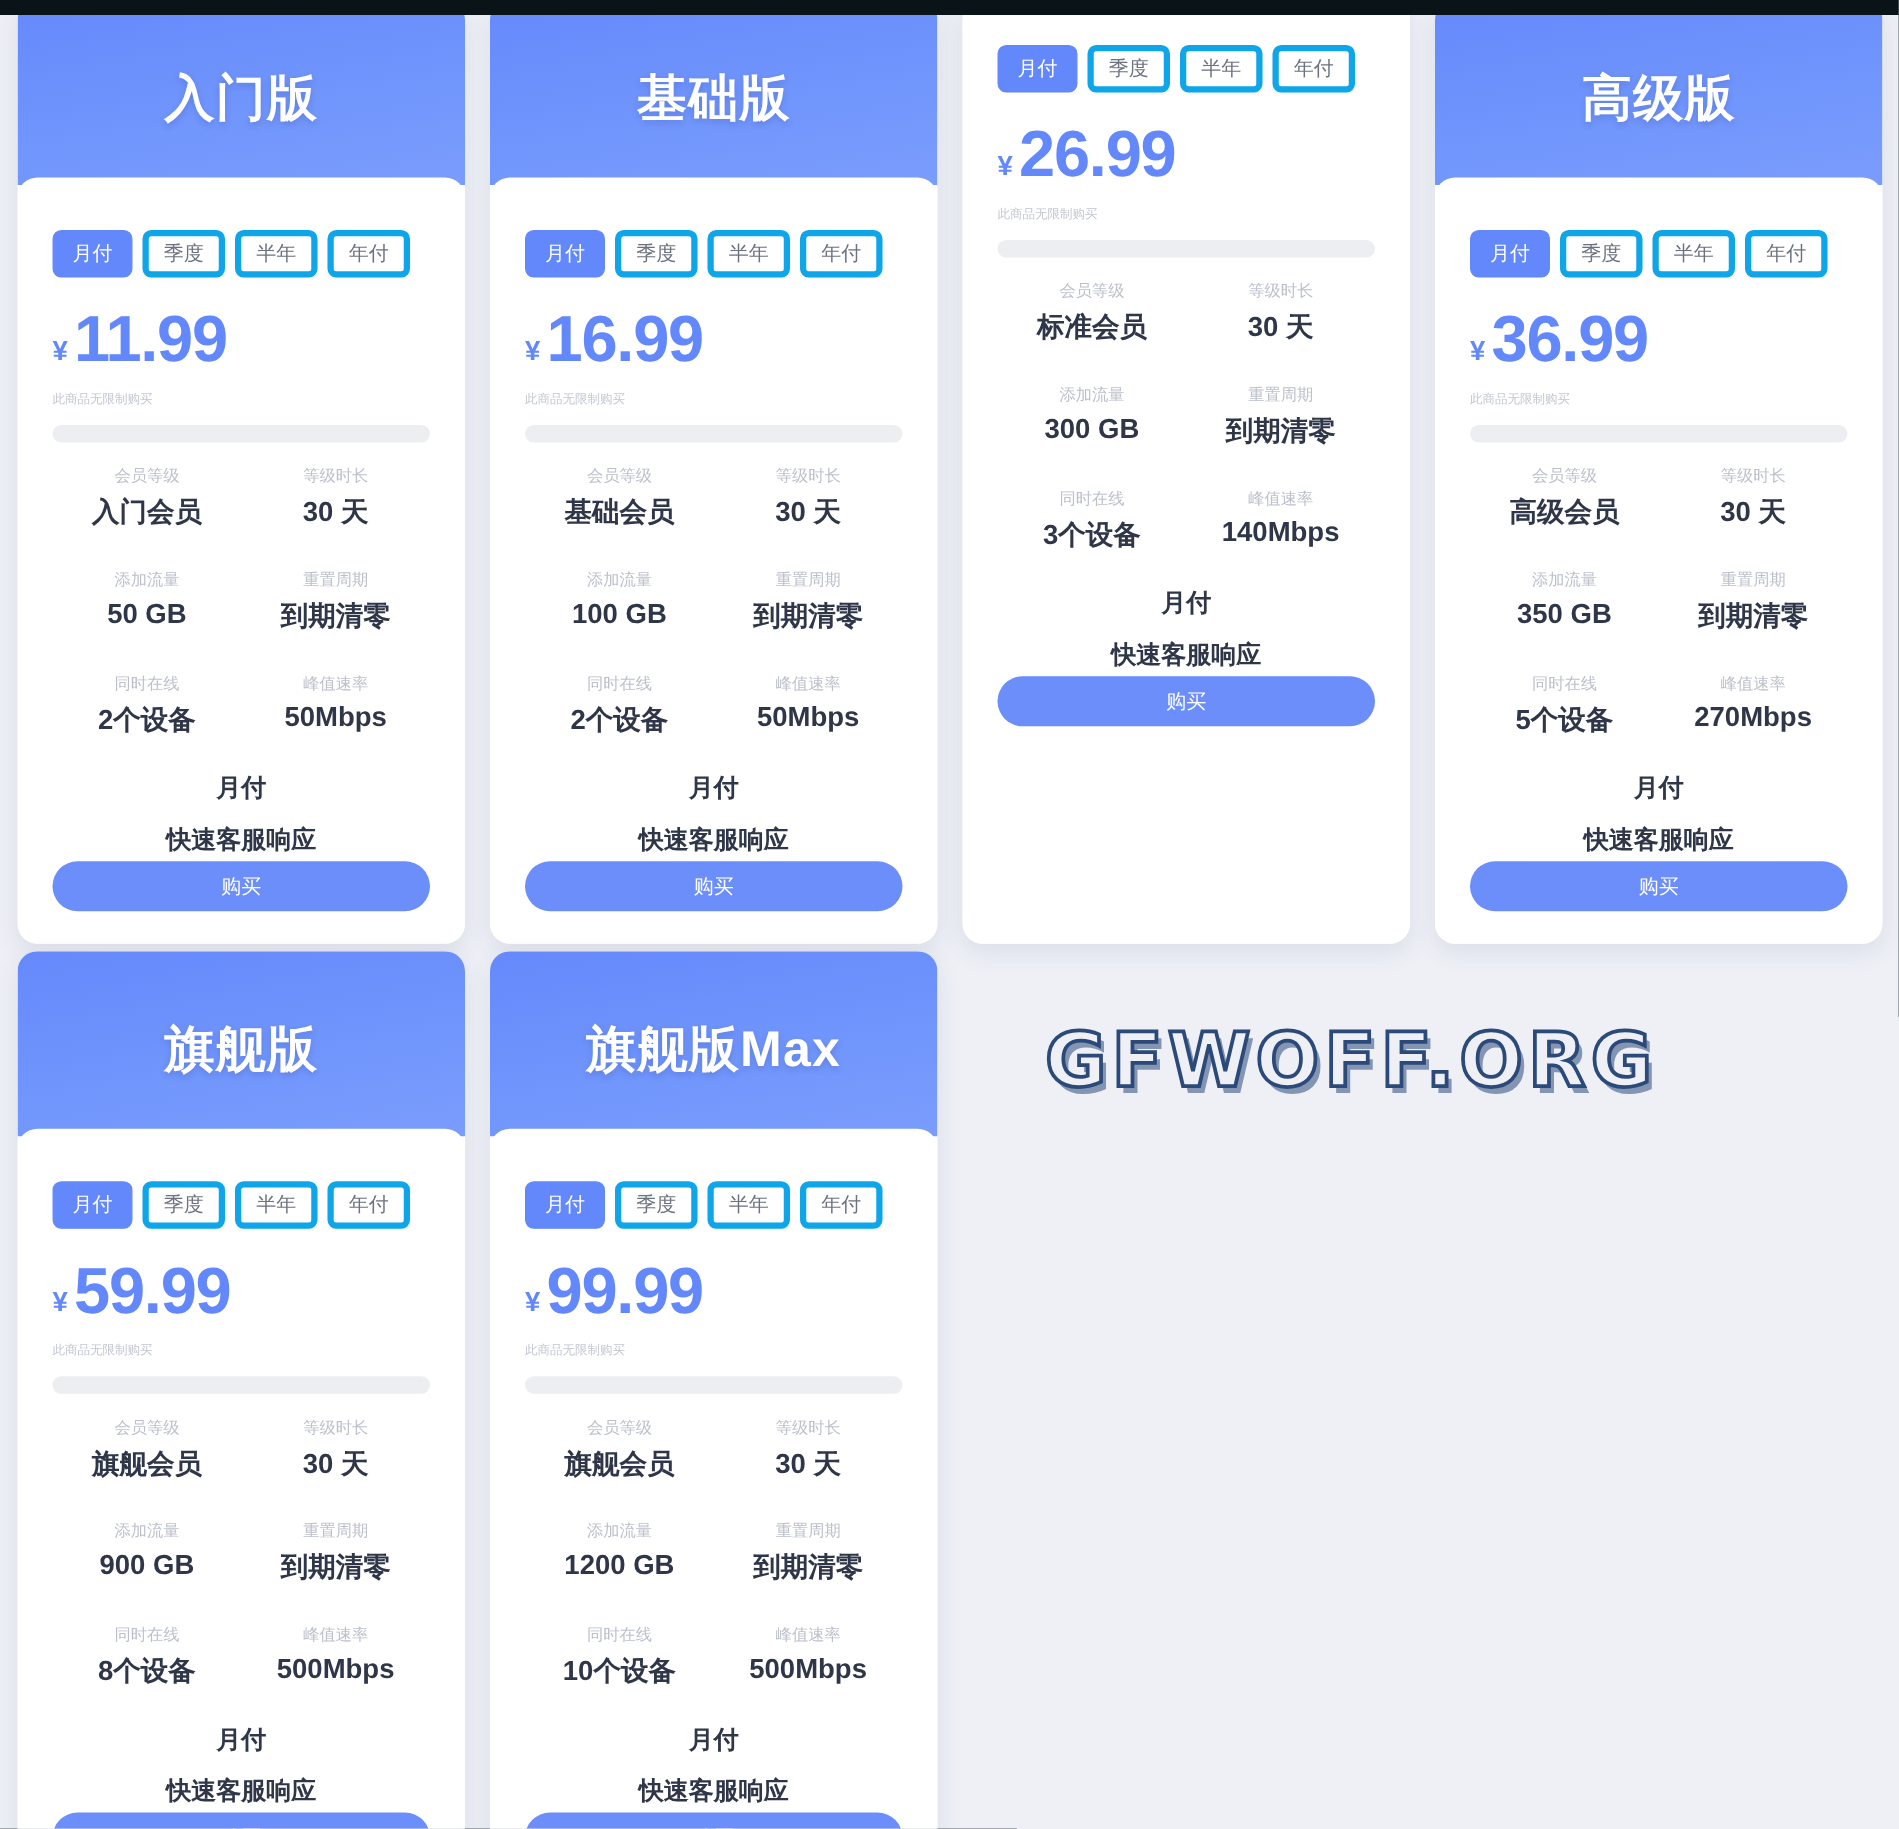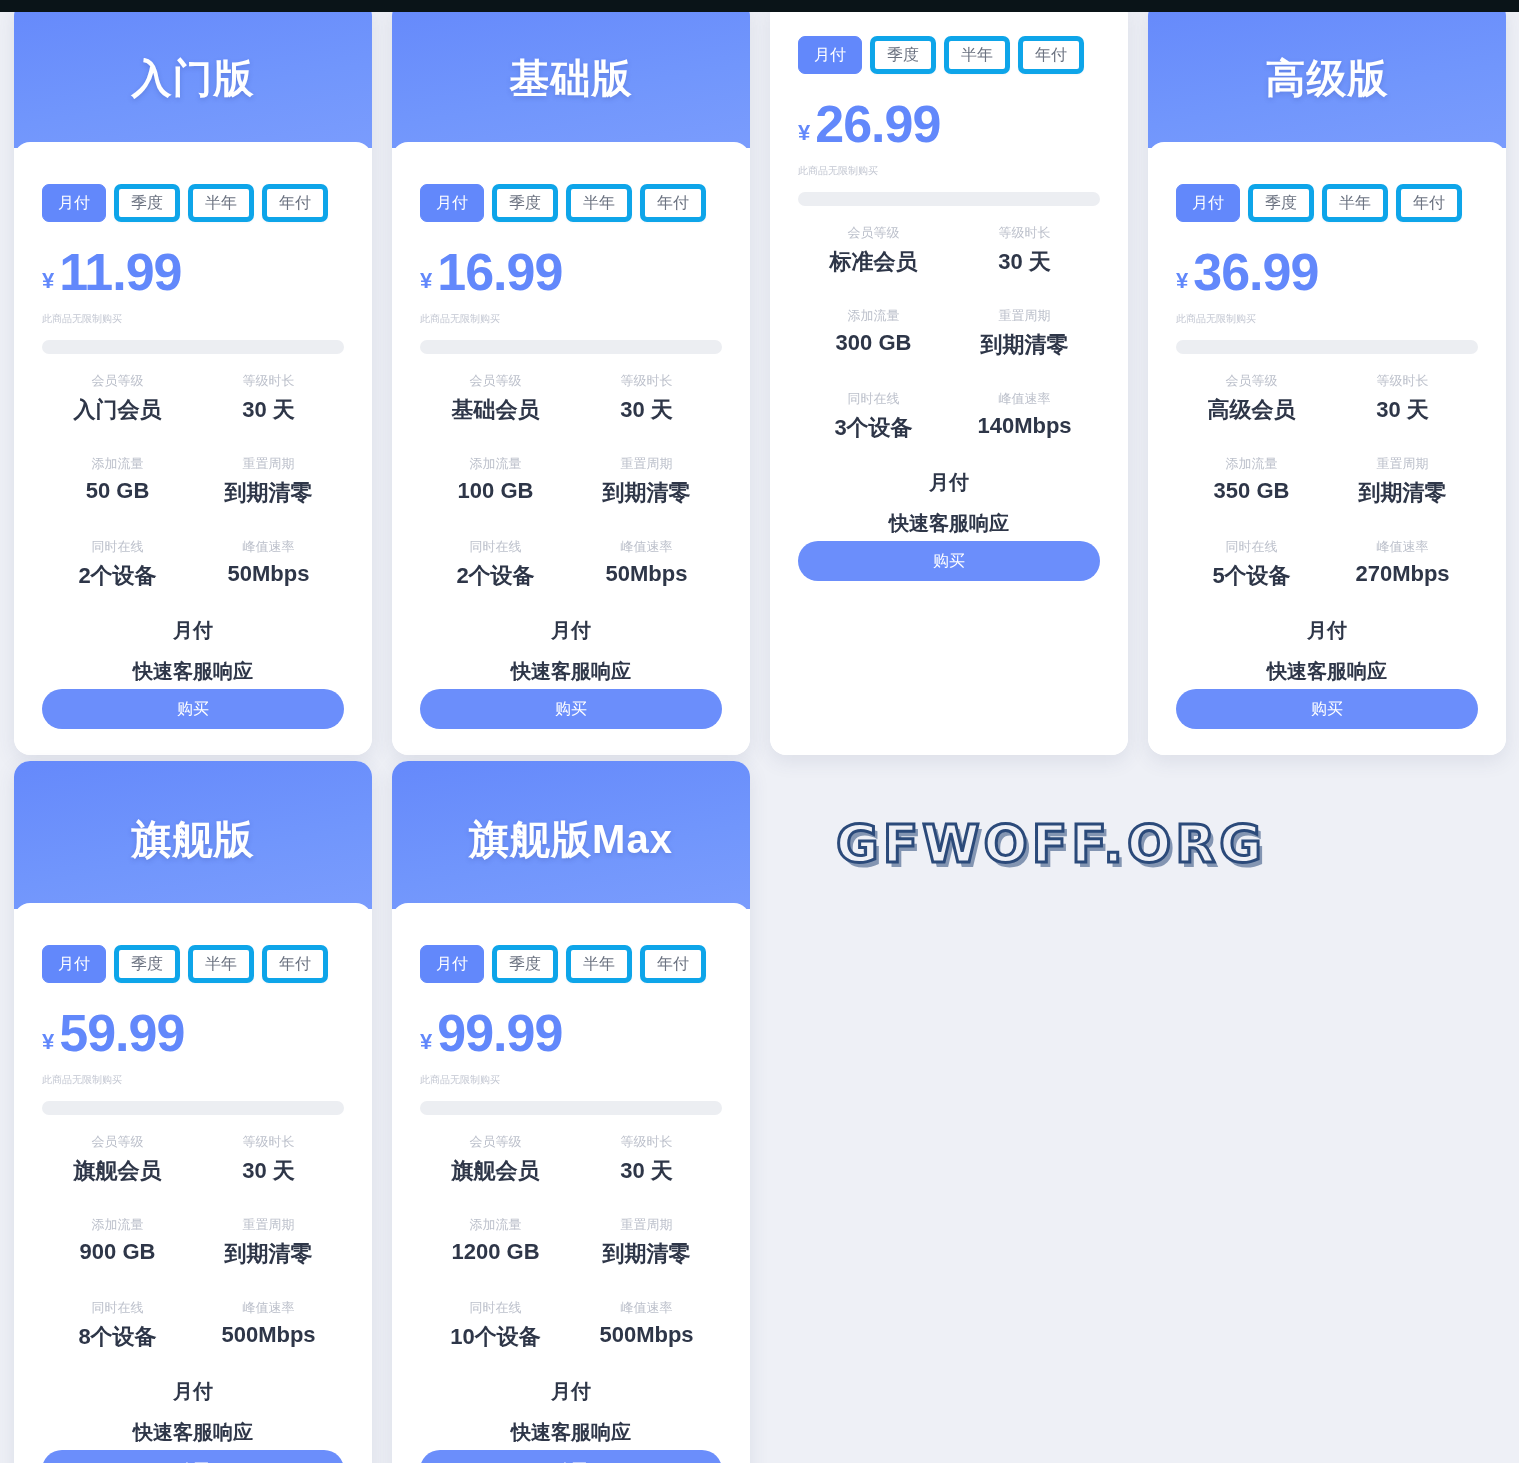--- a/index.html
+++ b/index.html
@@ -166,21 +166,21 @@
     justify-content: center;
     cursor: pointer;
     border: none;
     width: 100%;
     font-family: inherit;
   }
   .watermark {
     position: absolute;
     left: 836px;
     top: 802px;
-    font-size: 52px;
+    font-size: 60px;
     font-weight: bold;
     letter-spacing: 4px;
     color: #eef0f6;
     -webkit-text-stroke: 3px #2b4a7a;
     text-shadow: 4px 5px 0 rgba(43, 74, 122, 0.55);
     font-family: "DejaVu Sans", sans-serif;
     white-space: nowrap;
   }
 </style>
 </head>

